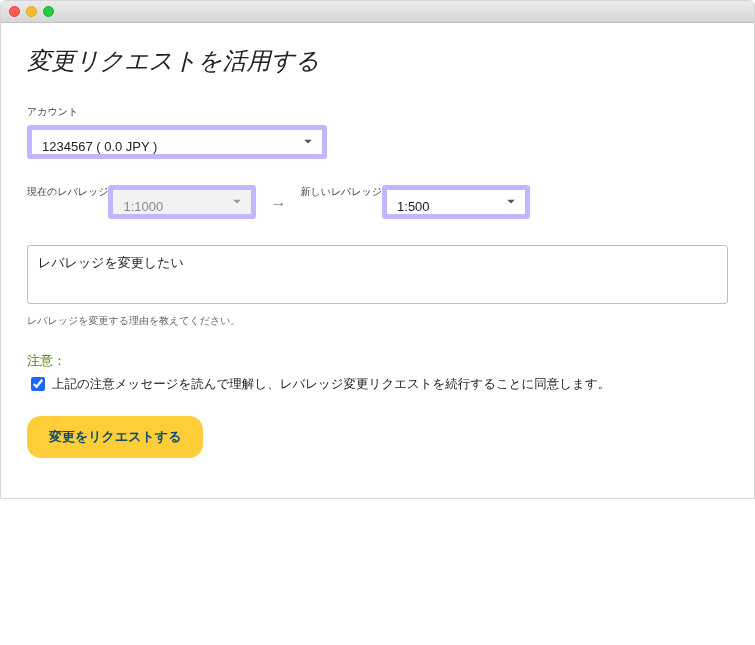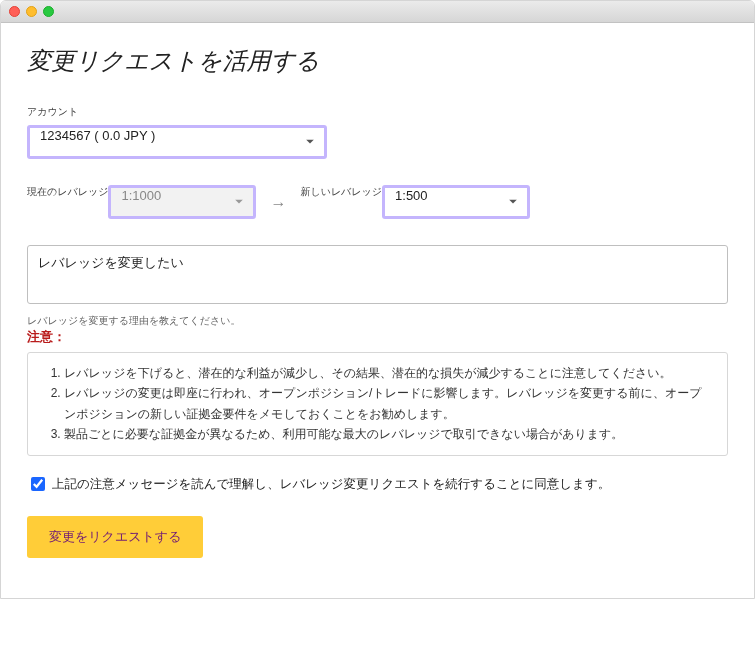--- a/index.html
+++ b/index.html
@@ -41,26 +41,26 @@
     color: #222;
     font-style: italic;
   }
   .field-label {
     font-size: 10px;
     color: #444;
     margin-bottom: 6px;
   }
   .dropdown {
     position: relative;
-    border: 3px solid #c4b5fd;
+    border: 5px solid #c4b5fd;
     border-radius: 3px;
     background: #fff;
     height: 34px;
     display: flex;
-    align-items: flex-start;
+    align-items: flex-end;
     padding: 0 32px 0 10px;
     font-size: 13px;
     color: #222;
     cursor: pointer;
   }
   .dropdown.disabled {
     background: #f2f2f2;
     color: #888;
     cursor: default;
   }
@@ -98,26 +98,27 @@
     padding: 8px 10px;
     font-size: 13px;
     font-family: inherit;
     resize: none;
     color: #222;
   }
   .helper {
     font-size: 10px;
     color: #666;
     margin-top: 6px;
+    margin-bottom: 24px;
   }
 
   .notice-title {
     font-size: 13px;
-    font-weight: 700;
-    color: #b91c1c;
+    font-weight: 400;
+    color: #4d7c0f;
     margin-bottom: 6px;
   }
   .notice-box {
     border: 1px solid #d7d7d7;
     border-radius: 3px;
     padding: 10px 14px 10px 6px;
     margin-bottom: 20px;
   }
   .notice-box ol {
     margin: 0;
@@ -137,25 +138,25 @@
   }
   .consent-row input[type=checkbox] {
     width: 14px; height: 14px;
     accent-color: #1a66ff;
     margin-top: 1px;
   }
 
   .submit-btn {
     background: #ffcd38;
     border: none;
-    border-radius: 3px;
+    border-radius: 14px;
     padding: 12px 22px;
     font-size: 13px;
-    font-weight: 400;
-    color: #701a75;
+    font-weight: 700;
+    color: #0c4a6e;
     cursor: pointer;
   }
 </style>
 </head>
 <body>
 
 <div class="window">
   <div class="titlebar">
     <div class="tl-btn tl-close"></div>
     <div class="tl-btn tl-min"></div>
@@ -205,27 +206,20 @@
         </div>
       </div>
     </div>
 
     
     <textarea class="reason-area" style="">レバレッジを変更したい</textarea>
     <div class="helper">レバレッジを変更する理由を教えてください。</div>
 
     
     <div class="notice-title">注意：</div>
-    <div class="notice-box">
-      <ol>
-        <li>レバレッジを下げると、潜在的な利益が減少し、その結果、潜在的な損失が減少することに注意してください。</li>
-        <li>レバレッジの変更は即座に行われ、オープンポジション/トレードに影響します。レバレッジを変更する前に、オープンポジションの新しい証拠金要件をメモしておくことをお勧めします。</li>
-        <li>製品ごとに必要な証拠金が異なるため、利用可能な最大のレバレッジで取引できない場合があります。</li>
-      </ol>
-    </div>
 
     
     <label class="consent-row">
       <input type="checkbox" checked="" style="">
       <span>上記の注意メッセージを読んで理解し、レバレッジ変更リクエストを続行することに同意します。</span>
     </label>
 
     
     <button class="submit-btn">変更をリクエストする</button>
 

